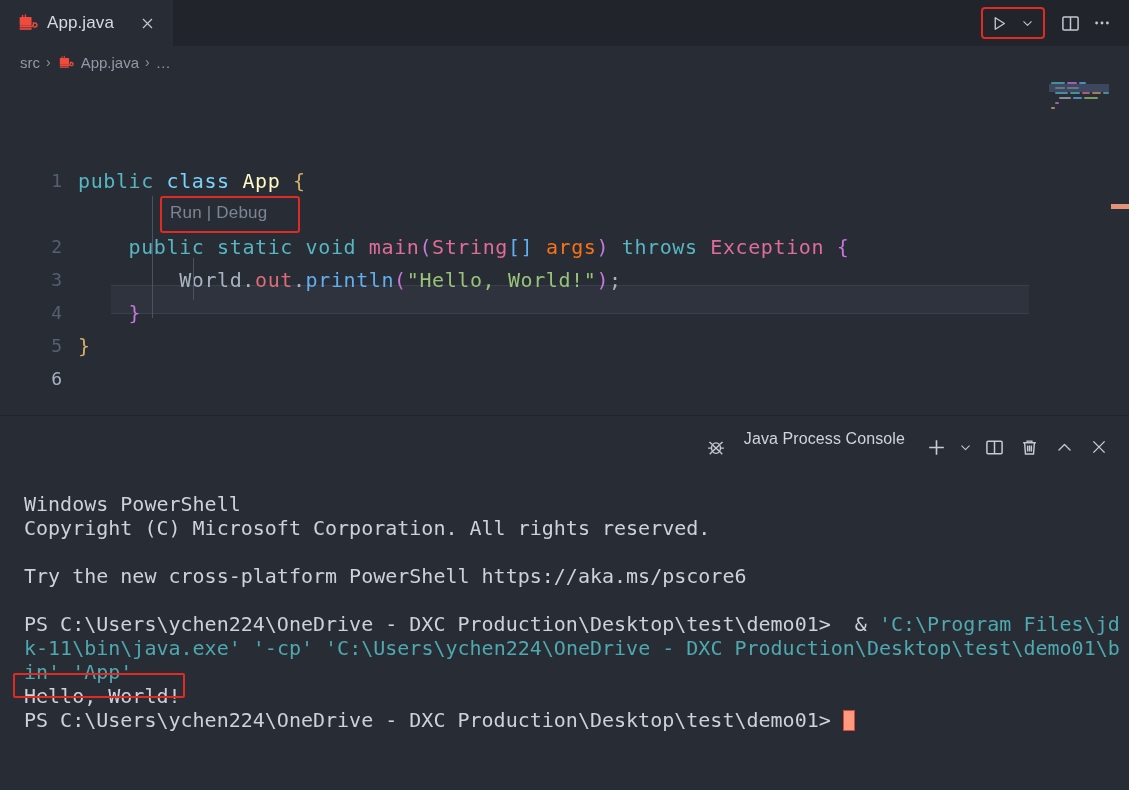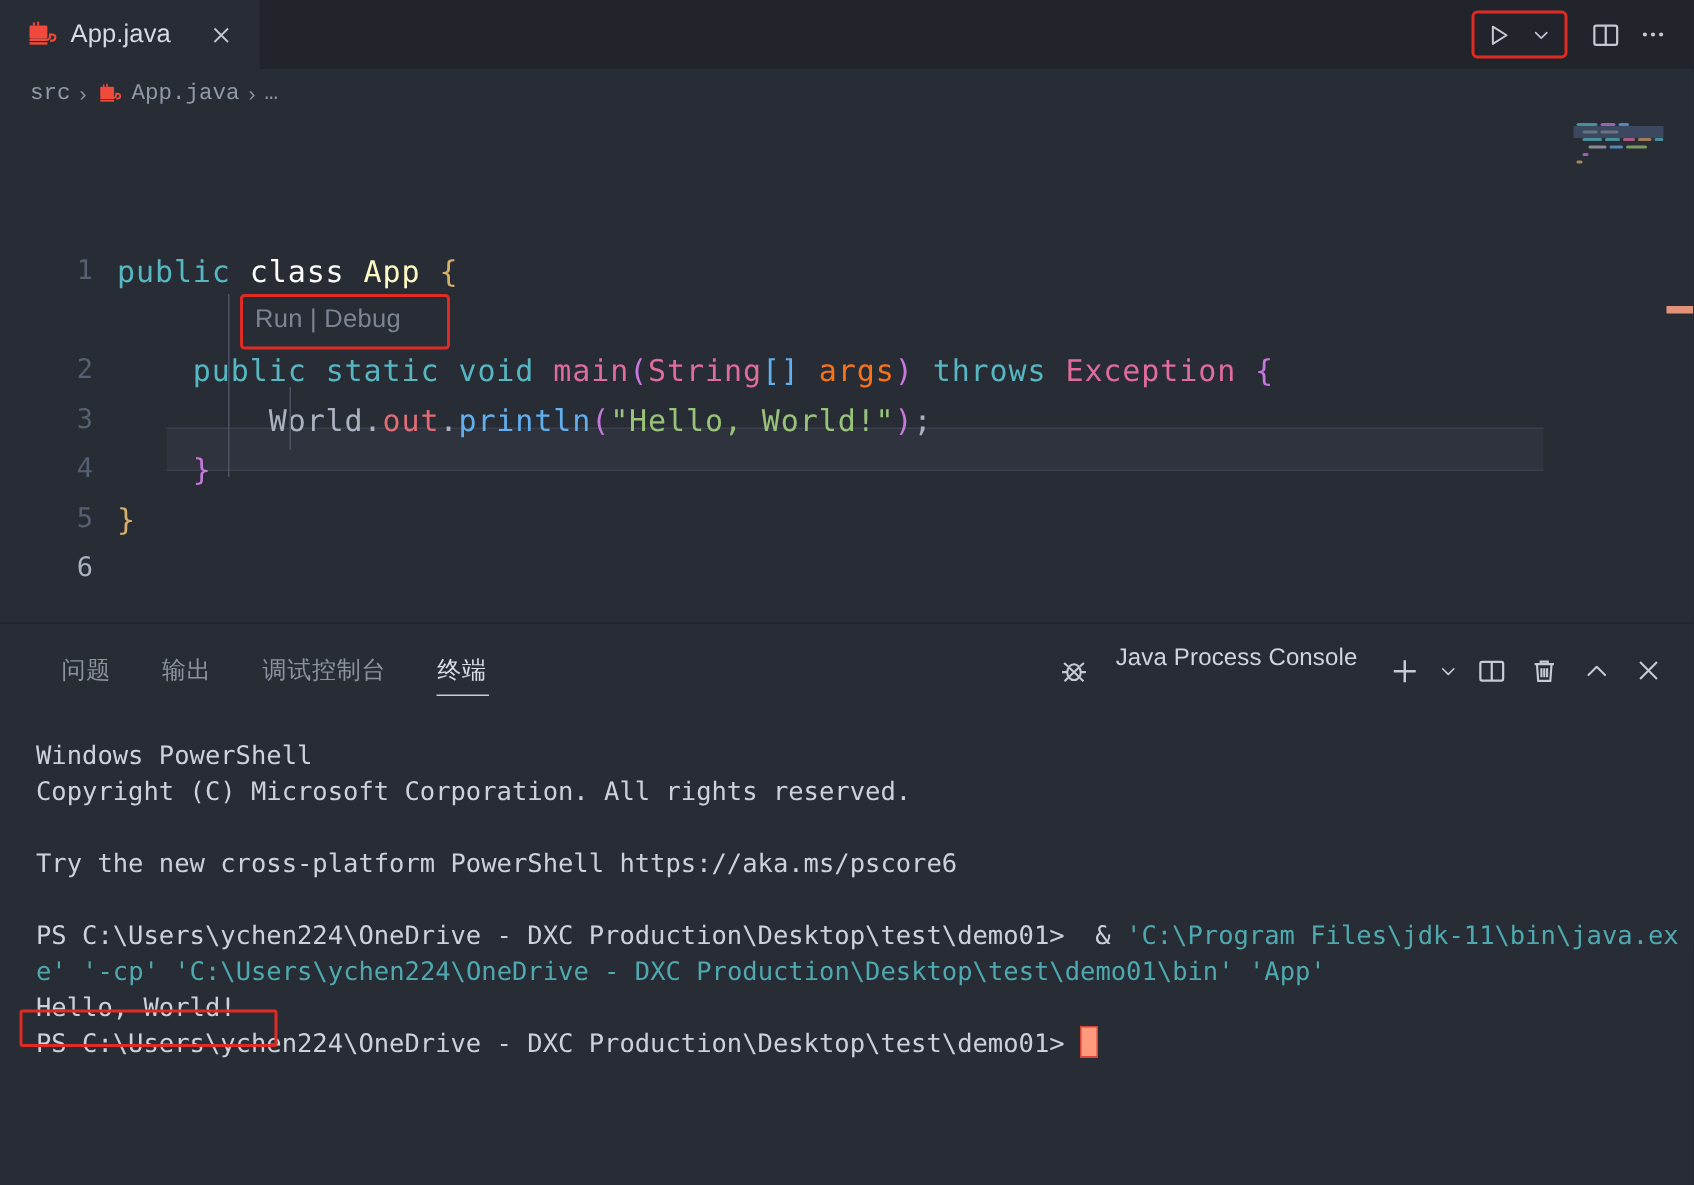--- a/index.html
+++ b/index.html
@@ -84,21 +84,21 @@
     width: 1129px; height: 32px;
     display: flex;
     align-items: center;
     gap: 6px;
     padding-left: 20px;
     background: #282c34;
     font-size: 15px;
     color: #9099a8;
     box-sizing: border-box;
   }
-  .crumb { display: flex; align-items: flex-end; gap: 7px; cursor: pointer; font-family: Liberation Mono, monospace; }
+  .crumb { display: flex; align-items: flex-end; gap: 7px; cursor: pointer; }
   .crumb-sep { color: #8a92a0; font-size: 14px; }
   .crumb .java-icon { width: 17px; height: 17px; }
 
   
   .editor {
     position: absolute;
     left: 0; top: 78px;
     width: 1129px; height: 337px;
     background: #282c34;
     overflow: hidden;
@@ -145,21 +145,21 @@
     box-sizing: border-box;
   }
   .indent-guide {
     position: absolute;
     width: 1px;
     background: #4b5263;
   }
 
   
   .t-kw      { color: #56b6c2; }
-  .t-ctrl    { color: #ffffff; }
+  .t-ctrl    { color: #7dd3fc; }
   .t-type    { color: #e06c9a; }
   .t-cls     { color: #fef9c3; }
   .t-fn      { color: #61afef; }
   .t-var     { color: #f97316; }
   .t-str     { color: #98c379; }
   .t-prop    { color: #e06c75; }
   .t-punct   { color: #abb2bf; }
   .t-brace-y { color: #d5b06b; }
   .t-brace-p { color: #c678dd; }
   .t-brace-b { color: #61afef; }
@@ -275,21 +275,21 @@
 
   
   .terminal {
     position: absolute;
     left: 0; top: 62px;
     width: 1129px;
     height: 313px;
     padding: 14px 0 0 24px;
     box-sizing: border-box;
     font-family: "DejaVu Sans Mono", monospace;
-    font-size: 17px;
+    font-size: 20px;
     line-height: 24px;
     color: #cdd2da;
     white-space: pre-wrap;
     word-break: break-all;
   }
   .tline { position: relative; min-height: 24px; }
   .tcyan { color: #4ea9b0; }
   .tnorm { color: #cdd2da; }
   .hl-box {
     position: absolute;
@@ -437,26 +437,20 @@
       <div class="mm-line" style="left:26px; top:24px; width:4px;  background:#c678dd;"></div>
       <div class="mm-line" style="left:22px; top:29px; width:4px;  background:#d5b06b;"></div>
     </div>
     <div class="overview-ruler">
       <div class="ov-mark" style="top:126px"></div>
     </div>
   </div>
 
   <div class="panel">
     <div class="panel-header">
-      <div class="panel-tabs" id="panel-tabs">
-          <div class="ptab">问题</div>
-          <div class="ptab">输出</div>
-          <div class="ptab">调试控制台</div>
-          <div class="ptab active">终端</div>
-        </div>
 
       <div class="panel-actions">
         <span class="pact">
           <svg viewBox="0 0 20 20" width="22" height="22" fill="none" stroke="currentColor" stroke-width="1.25">
             <ellipse cx="10" cy="11" rx="4.1" ry="4.8"></ellipse>
             <path d="M6.4 7.6 L4 5.4 M13.6 7.6 L16 5.4 M5.9 11 H2.8 M14.1 11 H17.2 M6.4 14.4 L4.3 16.5 M13.6 14.4 L15.7 16.5"></path>
             <path d="M7.2 8.4 L12.8 13.6 M12.8 8.4 L7.2 13.6"></path>
           </svg>
         </span>
         <span class="term-name">Java Process Console</span>

